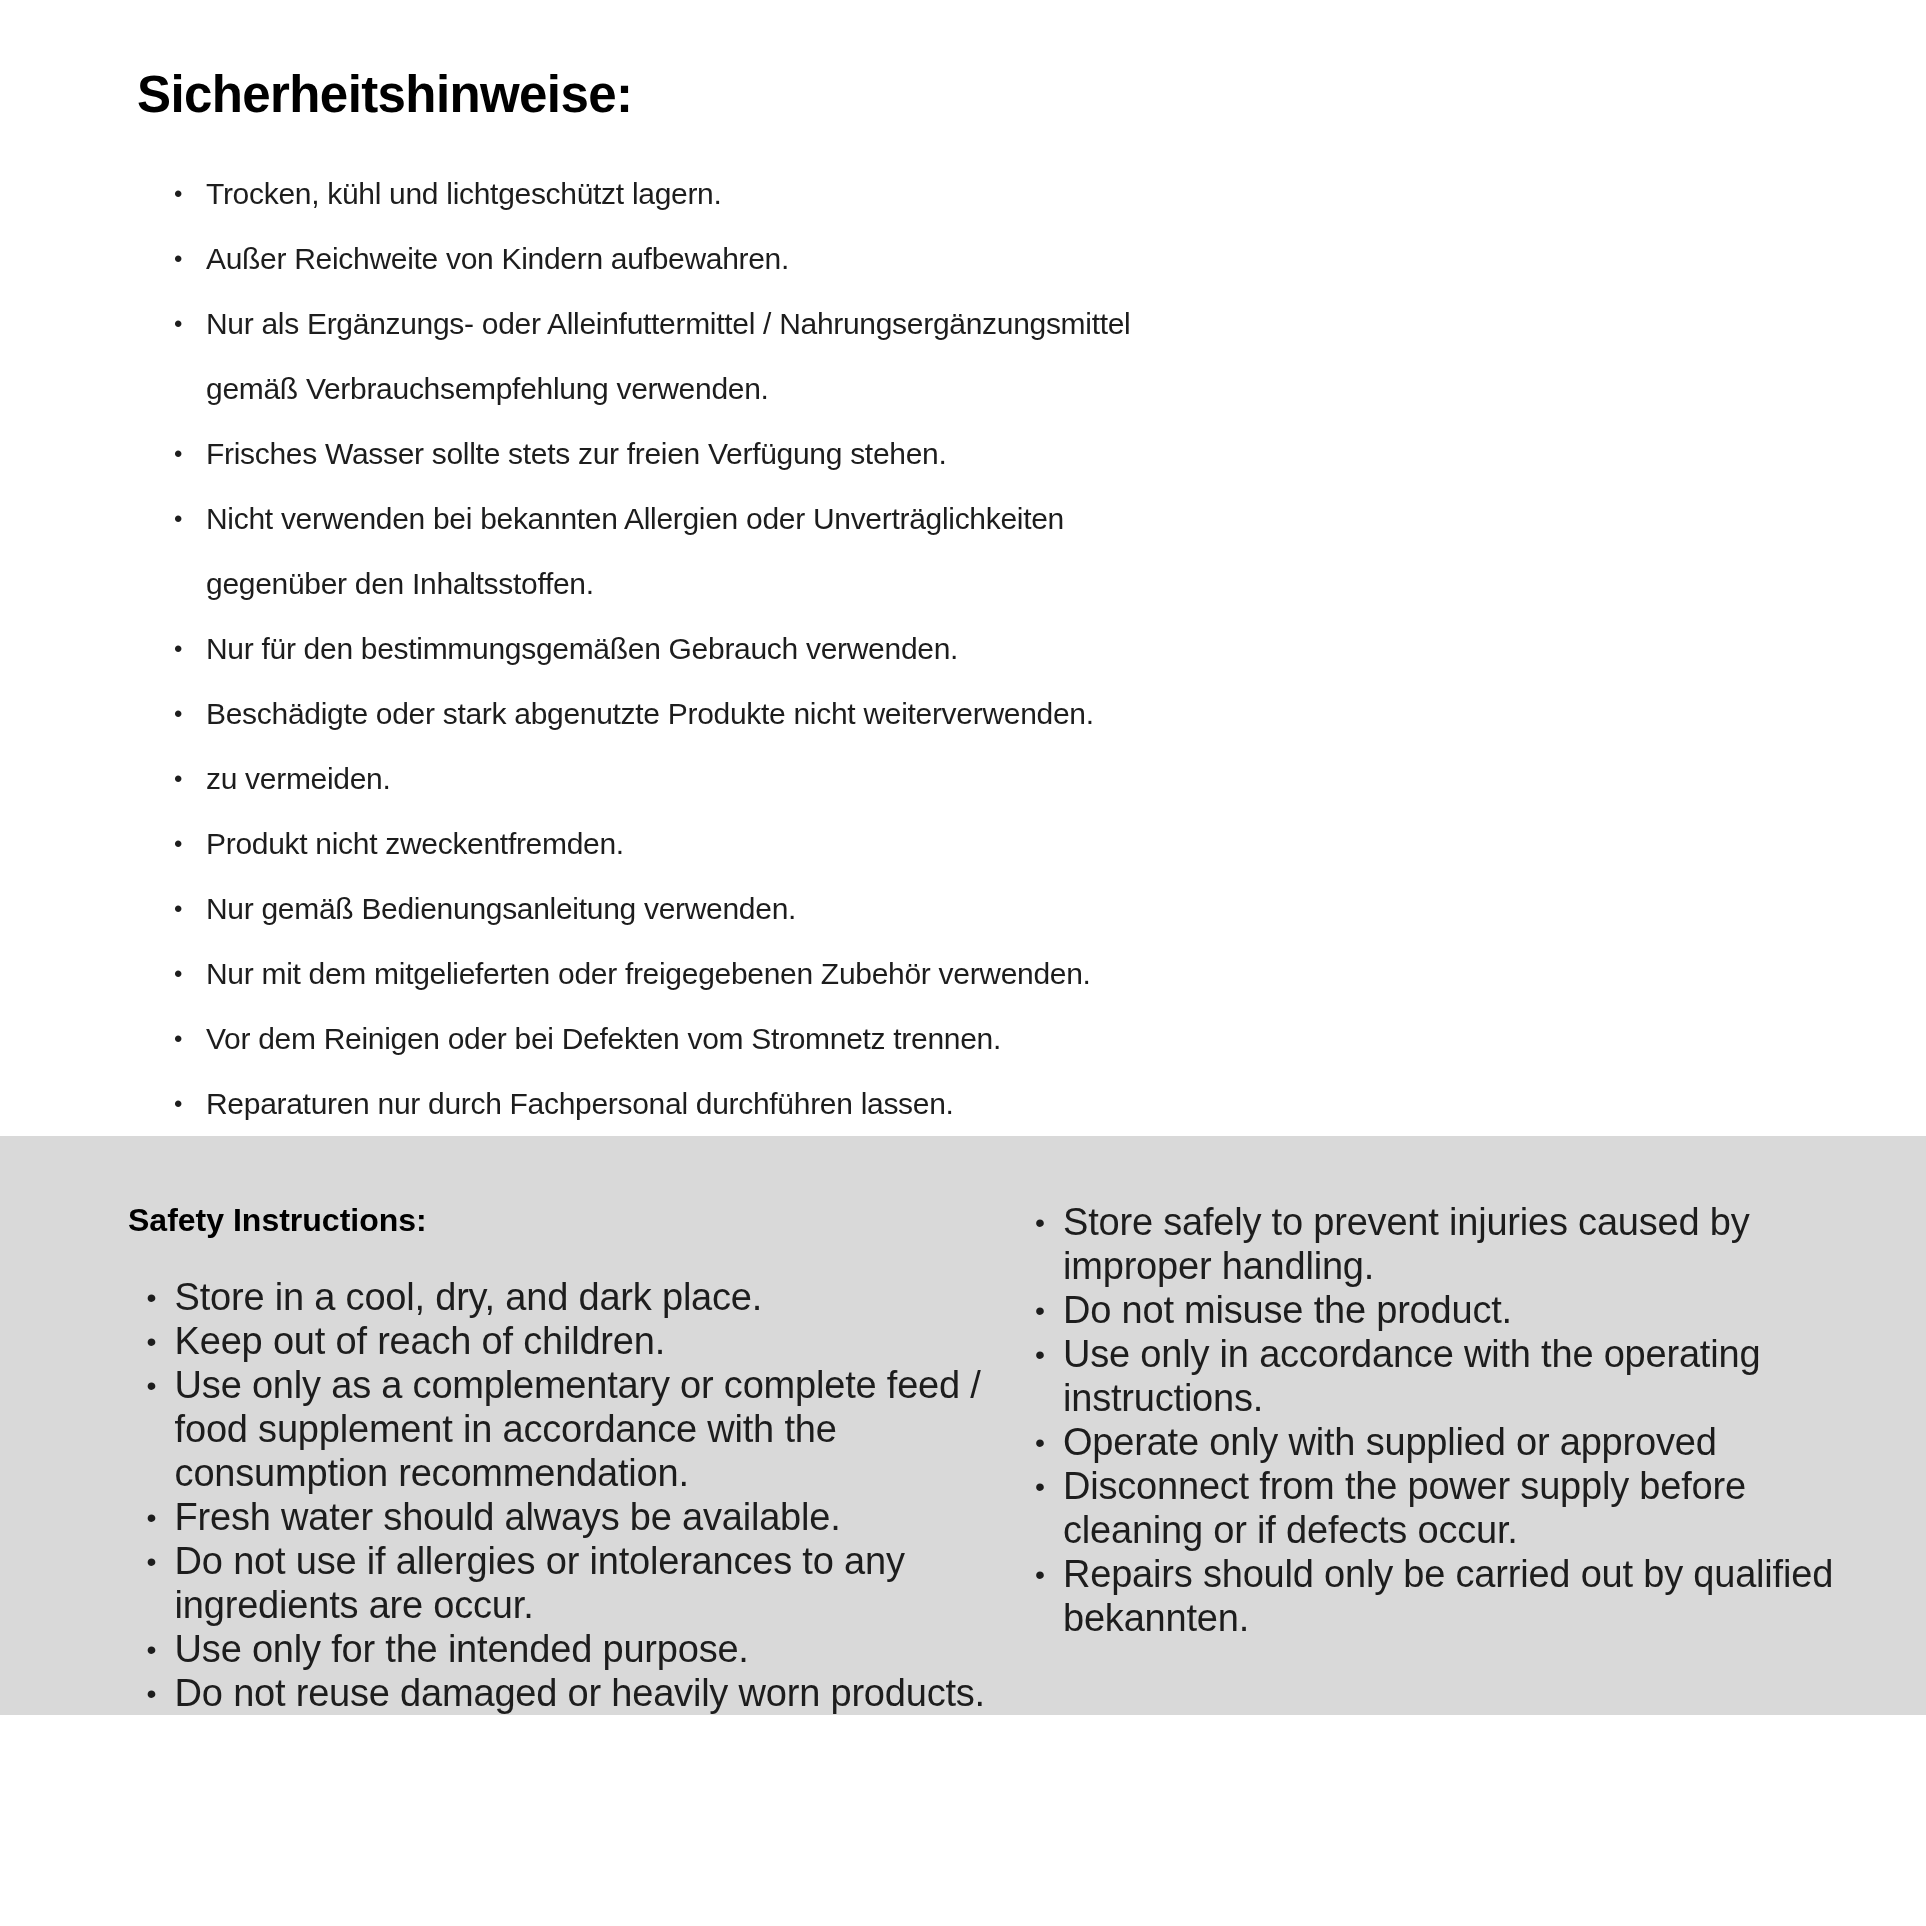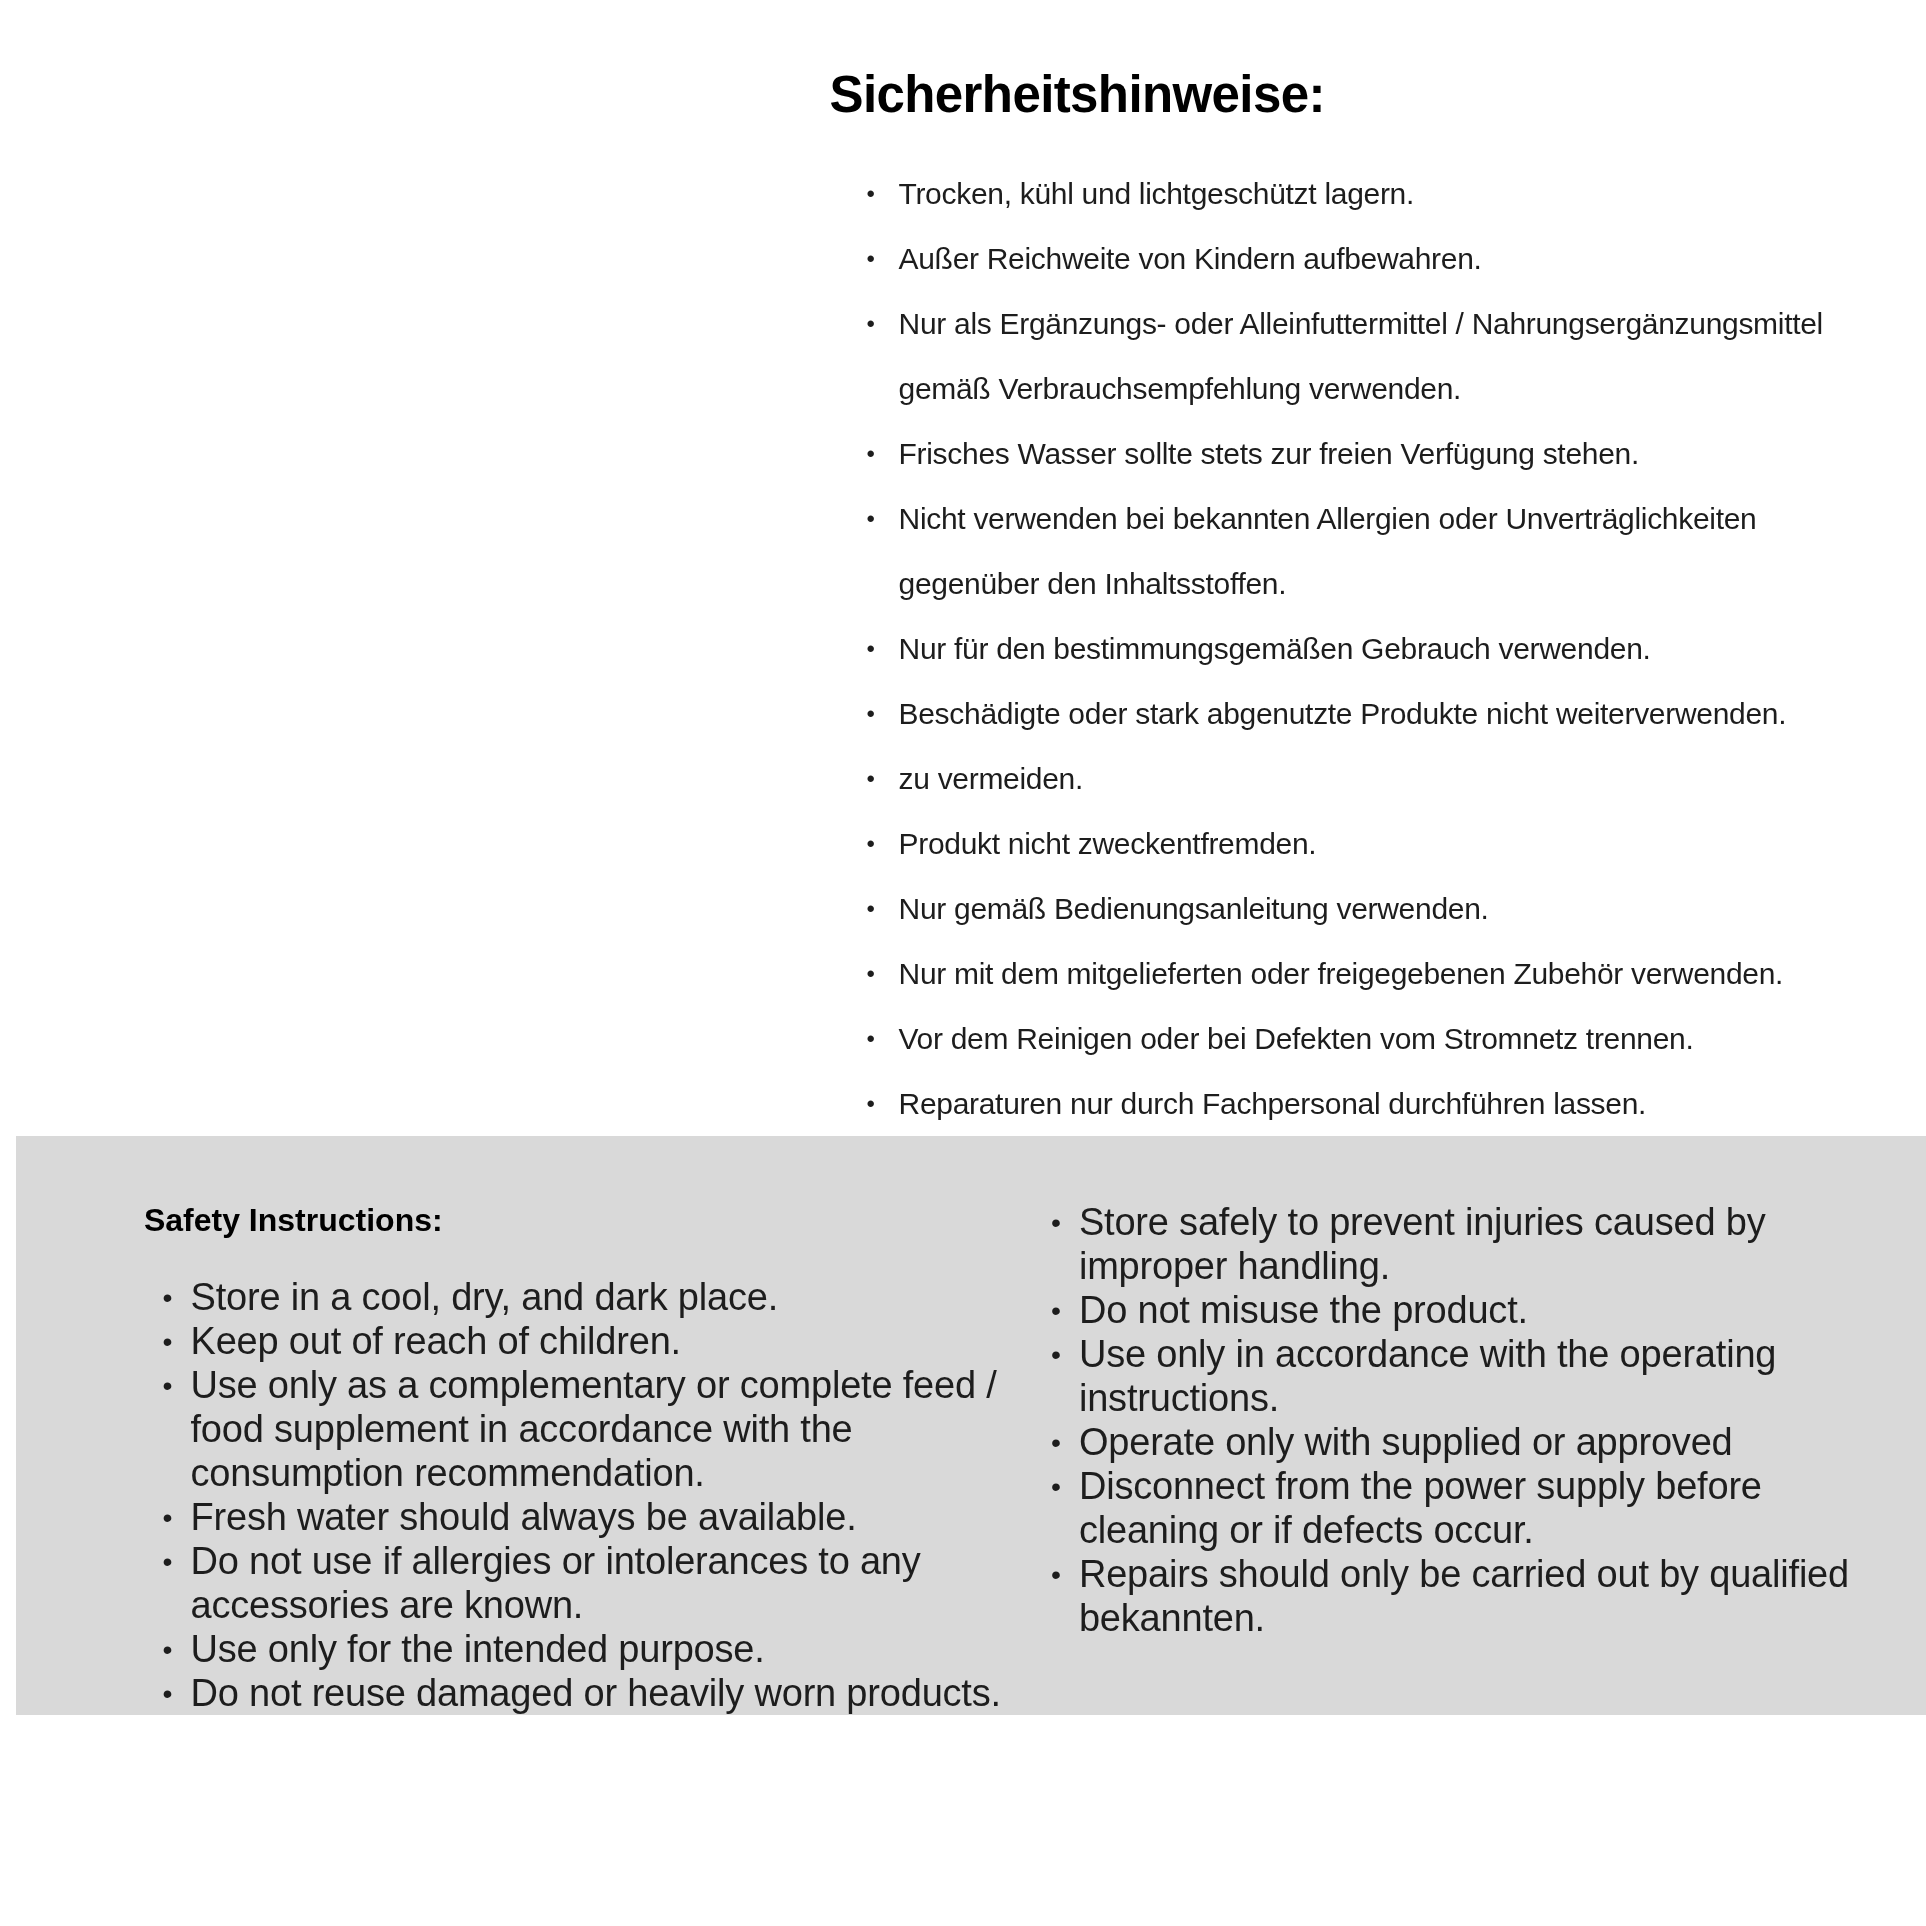--- a/index.html
+++ b/index.html
@@ -12,21 +12,20 @@
     background: #ffffff;
     font-family: "Liberation Sans", sans-serif;
     color: #1d1d1d;
     overflow: hidden;
   }
   .page {
     width: 1926px;
     height: 1578px;
     display: flex;
     flex-direction: column;
-    align-items: flex-end;
   }
 
   
   .german-section {
     box-sizing: border-box;
     height: 1310px;
     padding: 64px 103px 0 137px;
     background: #ffffff;
   }
   .german-section h1 {
@@ -174,21 +173,21 @@
           <li>
             <div class="line">Use only as a complementary or complete feed /</div>
             <div class="line">food supplement in accordance with the</div>
             <div class="line">consumption recommendation.</div>
           </li>
           <li>
             <div class="line">Fresh water should always be available.</div>
           </li>
           <li>
             <div class="line">Do not use if allergies or intolerances to any</div>
-            <div class="line">accessories are known.</div>
+            <div class="line">ingredients are occur.</div>
           </li>
           <li>
             <div class="line">Use only for the intended purpose.</div>
           </li>
           <li>
             <div class="line">Do not reuse damaged or heavily worn products.</div>
           </li>
         </ul>
     </div>
     <div class="col-right">

